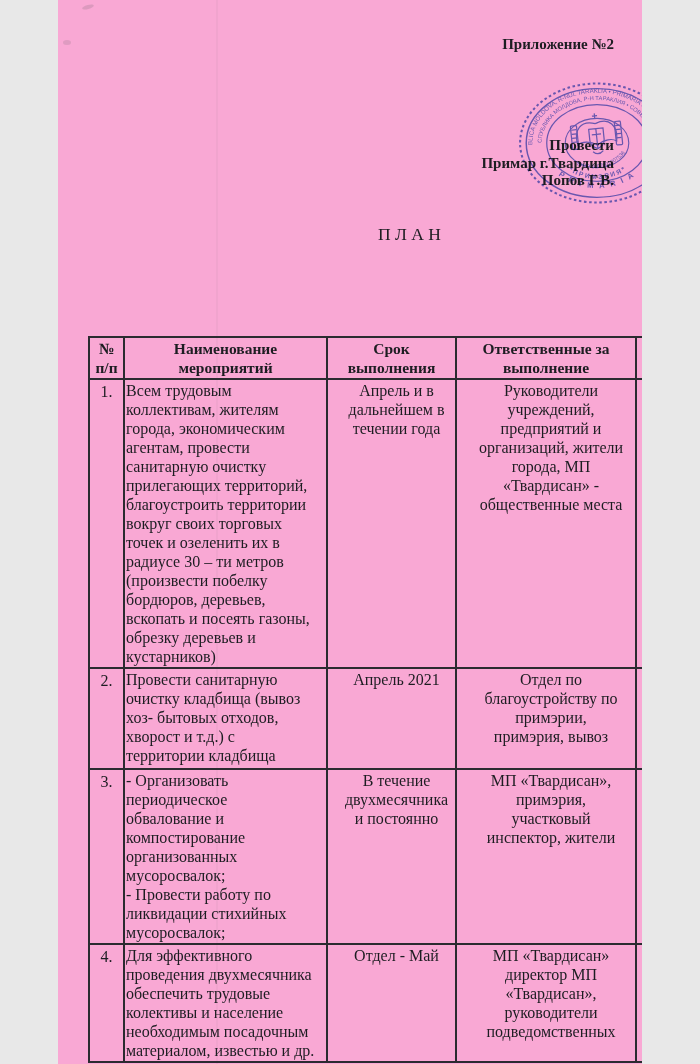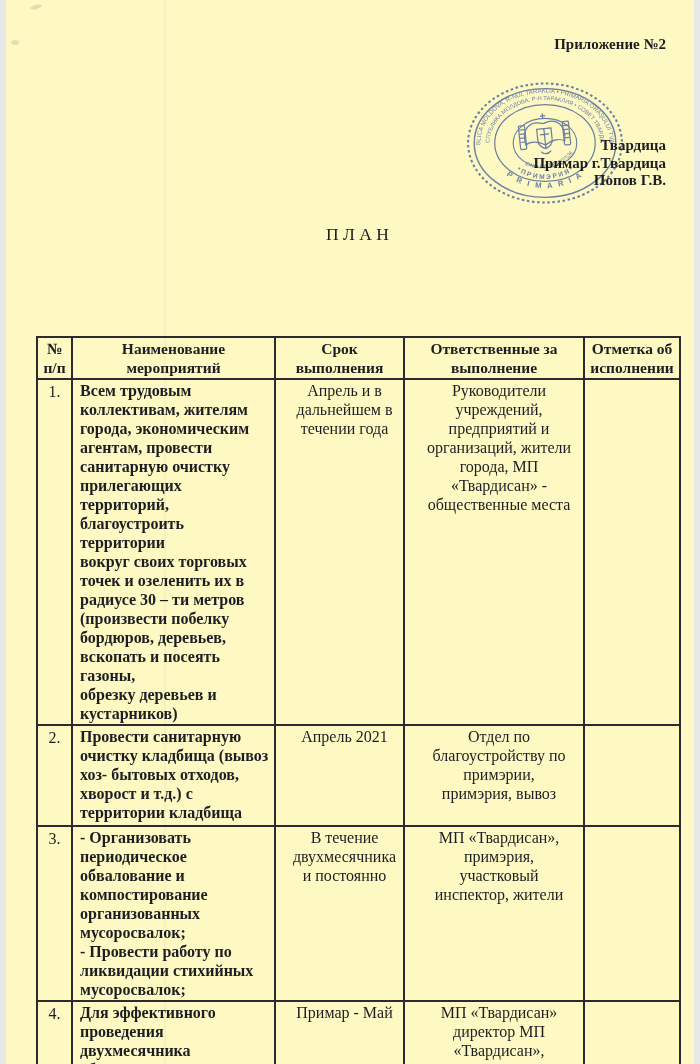--- a/index.html
+++ b/index.html
@@ -1,16 +1,16 @@
 <!DOCTYPE html>
 <html><head>
 <meta charset="utf-8">
 <style>
   html,body{margin:0;padding:0;background:#e8e8e8;}
-  .page{position:relative;width:688px;height:1064px;background:#fef9c3;
+  .page{position:relative;width:584px;height:1064px;background:#f9a8d4;
         font-family:"Liberation Serif",serif;color:#1d1d22;overflow:hidden;margin:0 auto;}
   .crease{position:absolute;top:0;left:158px;width:2px;height:100%;
           background:rgba(100,100,100,0.05);}
   .speck{position:absolute;background:rgba(90,90,95,0.4);border-radius:50%;}
   .speck1{left:24px;top:5px;width:12px;height:4px;transform:rotate(-15deg);opacity:.45;}
   .speck2{left:5px;top:40px;width:8px;height:5px;opacity:.4;}
   .hdr-block{position:absolute;right:28px;text-align:right;font-weight:bold;
              font-size:15px;line-height:17.5px;z-index:1;}
   .appendix{top:36px;}
   .approval{top:137px;}
@@ -20,39 +20,39 @@
              font-weight:normal;font-size:17.5px;}
   .doc-subtitle{position:absolute;top:256px;left:22px;width:656px;text-align:center;
                 font-weight:bold;font-size:16.5px;line-height:23px;white-space:pre-line;}
   table.plan{position:absolute;top:336px;left:30px;width:643px;border-collapse:collapse;
              table-layout:fixed;}
   .plan th,.plan td{border:2px solid #2b2b30;vertical-align:top;padding:1px 4px;
                     white-space:pre-line;overflow:hidden;}
   .plan th{font-weight:bold;font-size:15.5px;line-height:19px;text-align:center;height:37px;}
   .plan td{font-size:16px;line-height:19px;}
   td.c-num{text-align:center;padding-top:2px;}
-  td.c-act{text-align:left;padding-left:7px;font-weight:bold;}
+  td.c-act{text-align:left;padding-left:1px;}
   td.c-term,td.c-resp{text-align:center;padding-left:14px;}
   tr.r1{height:285px;} tr.r2{height:101px;} tr.r3{height:165px;} tr.r4{height:112px;}
 </style>
 </head>
 <body>
 
 <div class="page">
 
   <div class="crease"></div>
   <div class="speck speck1"></div>
   <div class="speck speck2"></div>
 
   <div class="hdr-block appendix">
     <div>Приложение №2</div>
   </div>
 
   <div class="hdr-block approval">
-    <div>Твардица</div>
+    <div>Провести</div>
     <div>Примар г.Твардица</div>
     <div>Попов Г.В.</div>
   </div>
 
   <svg class="stamp" viewBox="0 0 156 122" xmlns="http://www.w3.org/2000/svg">
     <defs>
       <path id="p-lat-top" d="M 15,61 A 63,49 0 0 1 141,61" fill="none"></path>
       <path id="p-cyr-top" d="M 24,61 A 54,42 0 0 1 132,61" fill="none"></path>
       <path id="p-lat-bot" d="M 26,64 A 52,41 0 0 0 130,64" fill="none"></path>
       <path id="p-cyr-bot" d="M 36,63 A 42,33 0 0 0 120,63" fill="none"></path>
@@ -183,21 +183,21 @@
         <td class="c-mark"></td>
       </tr>
       <tr class="r4">
         <td class="c-num">4.</td>
         <td class="c-act">Для эффективного
 проведения двухмесячника
 обеспечить трудовые
 колективы и население
 необходимым посадочным
 материалом, известью и др.</td>
-        <td class="c-term">Примар - Май</td>
+        <td class="c-term">Отдел - Май</td>
         <td class="c-resp">МП «Твардисан»
 директор МП
 «Твардисан»,
 руководители
 подведомственных</td>
         <td class="c-mark"></td>
       </tr>
     </tbody>
   </table>
 

